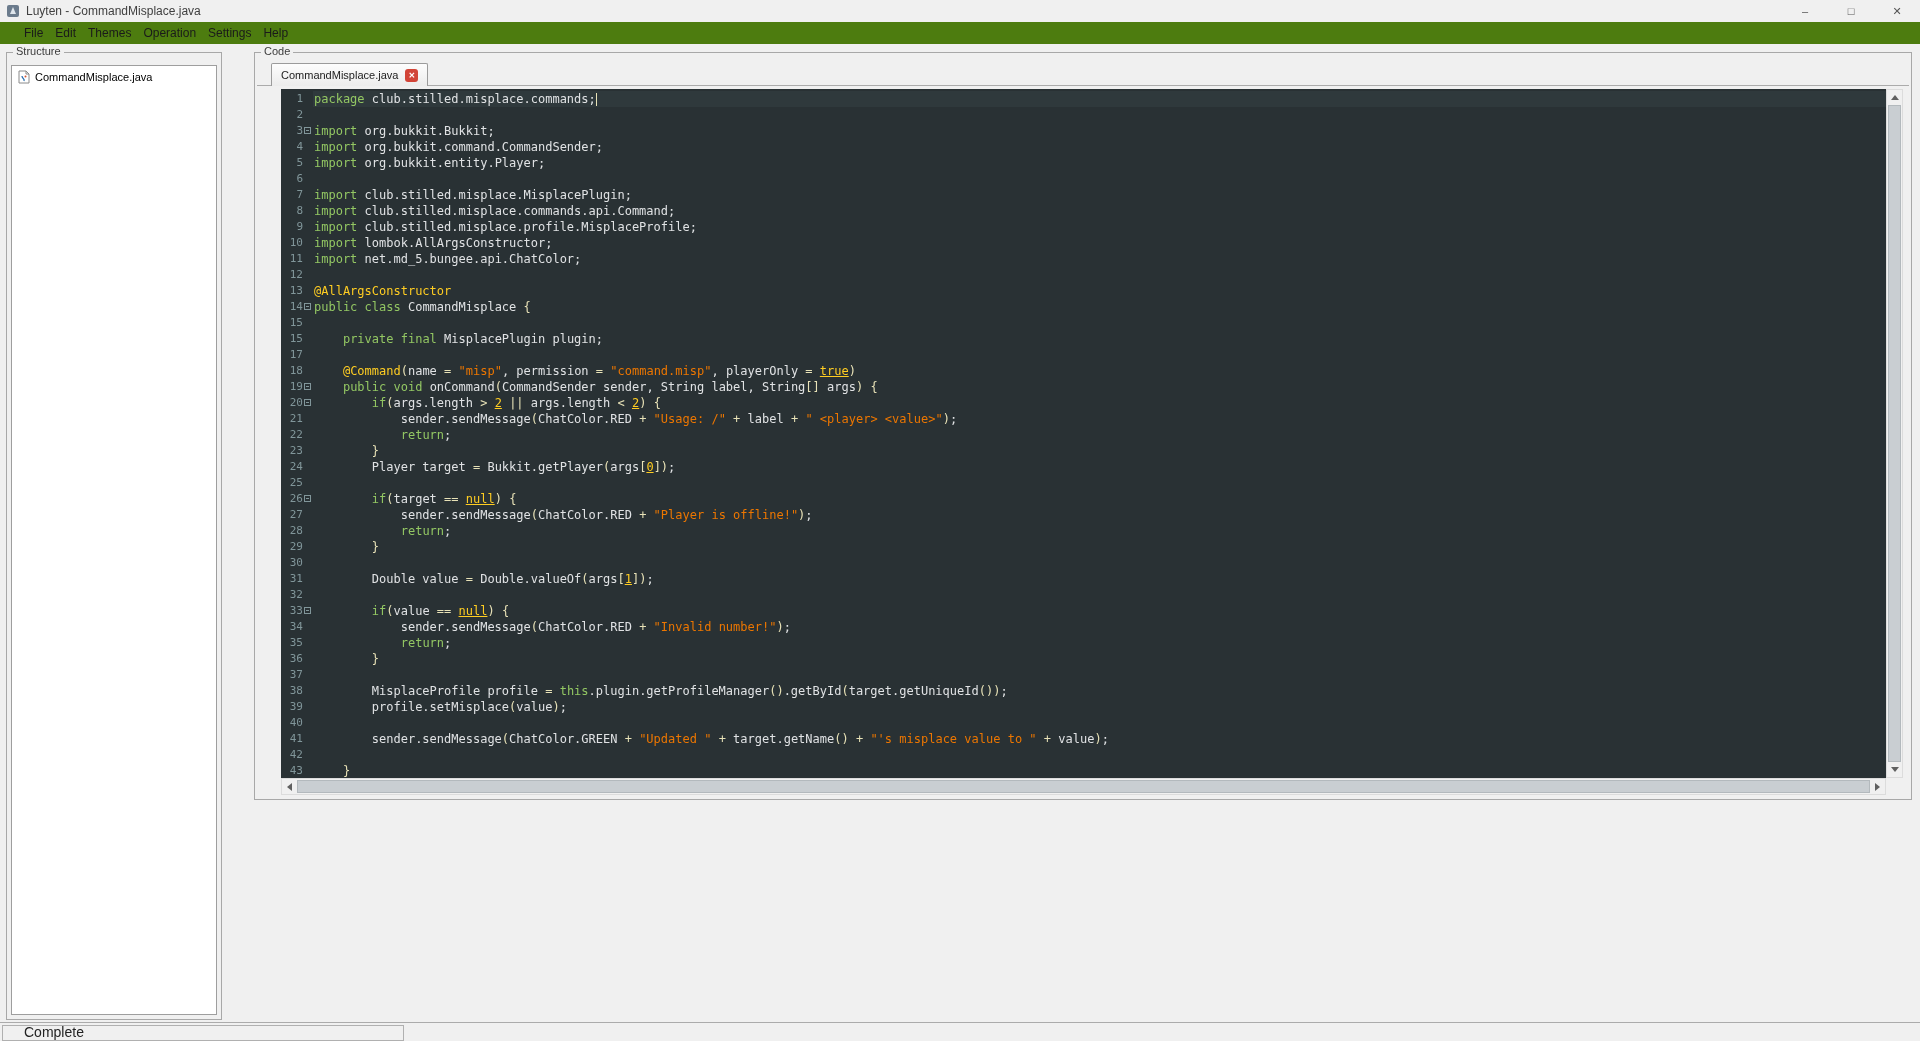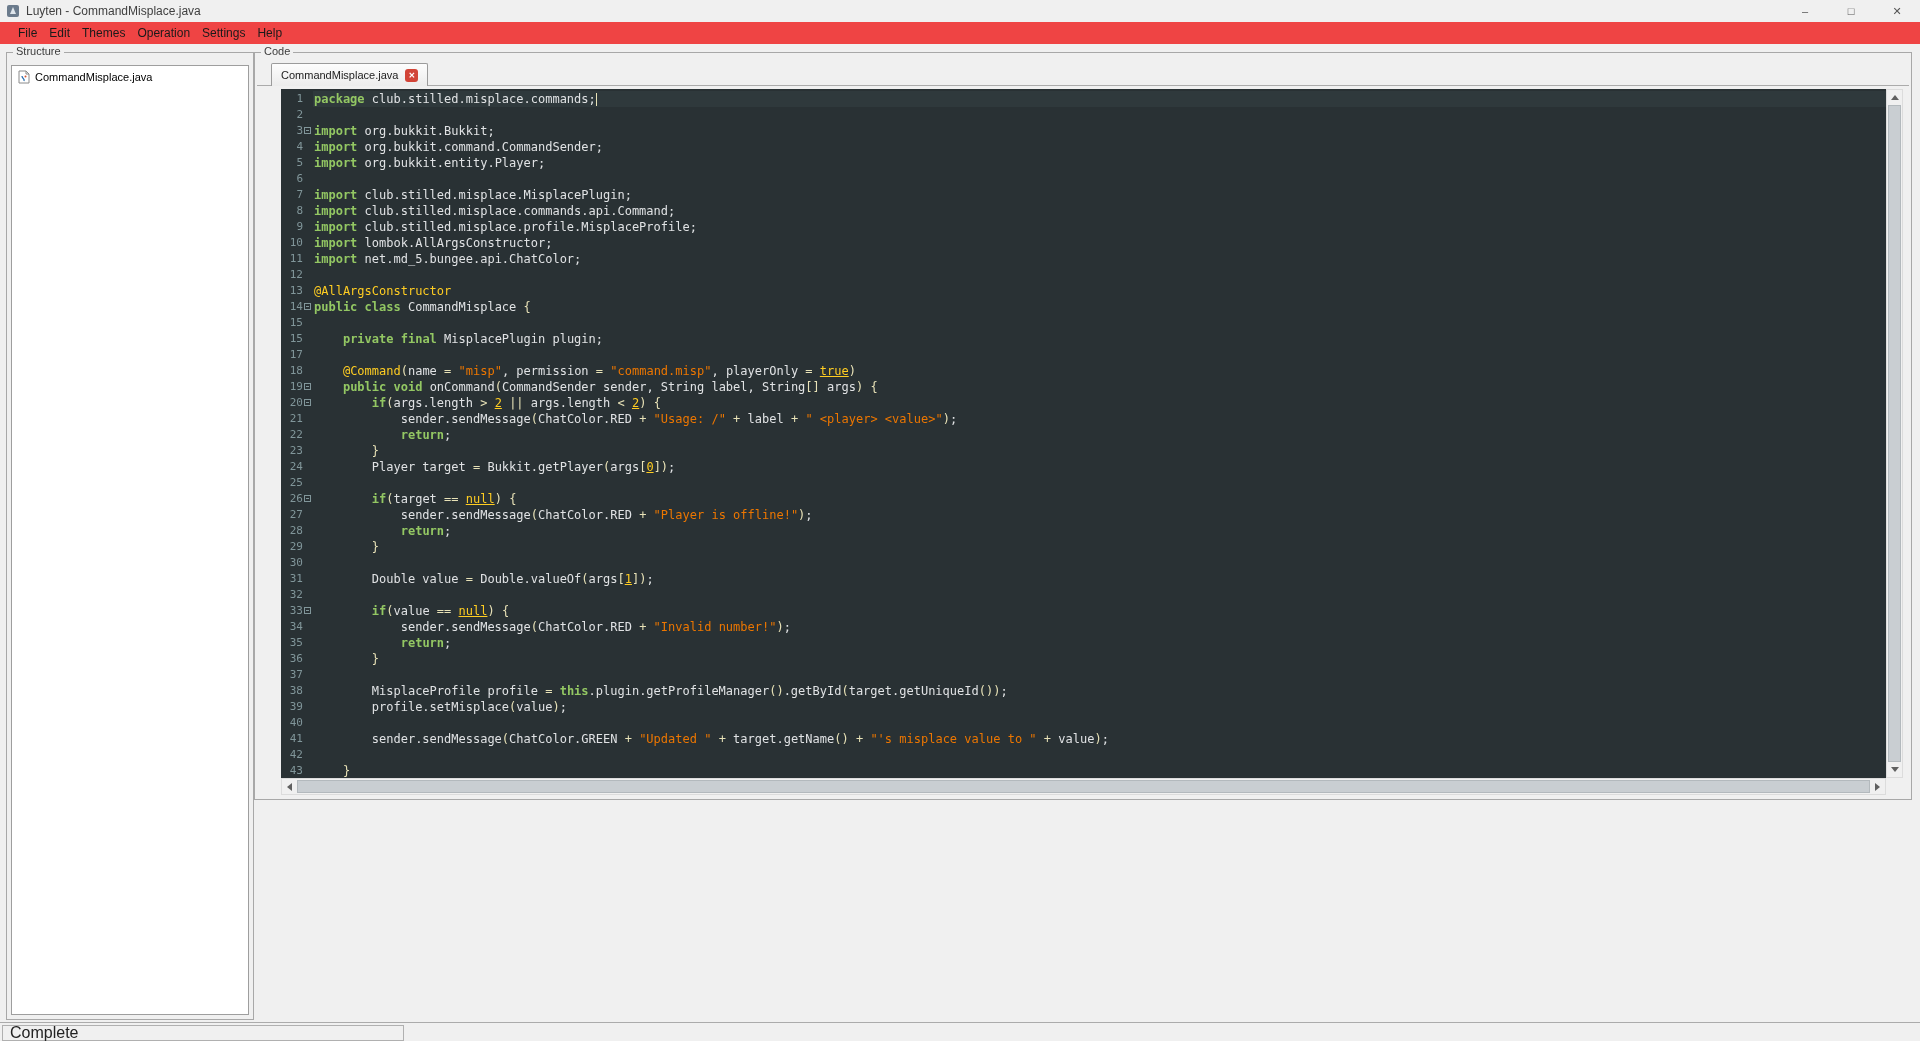--- a/index.html
+++ b/index.html
@@ -9,30 +9,30 @@
 
   
   .titlebar { position:absolute; left:0; top:0; right:0; height:22px; background:#f0f0f0; }
   .titlebar .app-icon { position:absolute; left:6px; top:4px; width:14px; height:14px; }
   .titlebar .title { position:absolute; left:26px; top:4px; font-size:12px; color:#404040; }
   .win-controls { position:absolute; right:0; top:0; height:22px; display:flex; }
   .win-btn { width:46px; height:22px; display:flex; align-items:center; justify-content:center;
              font-size:11px; color:#555; cursor:default; }
 
   
-  .menubar { position:absolute; left:0; top:22px; right:0; height:22px; background:#ef4444; display:flex; align-items:center; padding-left:12px; }
+  .menubar { position:absolute; left:0; top:22px; right:0; height:22px; background:#4d7c0f; display:flex; align-items:center; padding-left:18px; }
   .menu-item { font-size:12px; color:#1a1a1a; padding:3px 6px; }
 
   
   .titled-panel { position:absolute; border:1px solid #a8a8a8; background:#f0f0f0; }
   .panel-title { position:absolute; top:-8px; left:6px; background:#f0f0f0; padding:0 3px;
                  font-size:11px; color:#3c3c3c; }
 
   
-  .structure-panel { left:6px; top:52px; width:248px; height:968px; }
+  .structure-panel { left:6px; top:52px; width:216px; height:968px; }
   .tree-list { position:absolute; left:4px; top:12px; right:4px; bottom:4px; background:#ffffff;
                border:1px solid #9e9e9e; padding:3px 2px; }
   .tree-item { display:flex; align-items:center; gap:5px; padding:1px 4px; font-size:11px; color:#000; }
   .file-icon { width:12px; height:14px; flex:0 0 auto; }
 
   
   .code-panel { left:254px; top:52px; width:1658px; height:748px; }
   .tab-strip { position:absolute; left:2px; right:2px; top:9px; height:24px; padding-left:14px;
                border-bottom:1px solid #ababab; }
   .tab { display:inline-flex; align-items:center; gap:7px; height:23px; padding:0 9px;
@@ -48,21 +48,21 @@
                  font-family:"DejaVu Sans Mono", monospace; font-size:12px; line-height:16px; }
   .code-row { display:flex; height:16px; white-space:pre; }
   .code-row .ln { flex:0 0 22px; text-align:right; color:#81969a; font-size:11px; line-height:16px; }
   .code-row .fold { flex:0 0 10px; position:relative; }
   .fold-box { position:absolute; left:1px; top:4px; width:7px; height:7px; border:1px solid #81969a; }
   .fold-box::after { content:""; position:absolute; left:1px; right:1px; top:2px; height:1px; background:#81969a; }
   .code-row .code-text { flex:1; padding-left:1px; }
   .code-row.current .code-text { background:#2f393c; }
   .code-row.current .code-text::after { content:""; display:inline-block; width:1px; height:13px;
                                         background:#e8e2b7; vertical-align:middle; }
-  .c-p { color:#e0e2e4; } .c-k { color:#93c763; font-weight:bold; } .c-s { color:#ec7600; }
+  .c-p { color:#e0e2e4; } .c-k { color:#93c763; font-weight:normal; } .c-s { color:#ec7600; }
   .c-n { color:#ffcd22;text-decoration:underline; } .c-o { color:#e8e2b7; } .c-a { color:#ffcd22; }
 
   
   .vscroll { position:absolute; right:0; top:0; bottom:17px; width:17px; background:#f1f1f1; border:1px solid #dcdcdc; }
   .hscroll { position:absolute; left:0; right:17px; bottom:0; height:17px; background:#f1f1f1; border:1px solid #dcdcdc; }
   .scroll-corner { position:absolute; right:0; bottom:0; width:17px; height:17px; background:#f0f0f0; }
   .sb-btn { position:absolute; width:15px; height:15px; background:#f0f0f0; display:flex; align-items:center; justify-content:center; }
   .vscroll .up { top:0; left:0; } .vscroll .down { bottom:0; left:0; }
   .hscroll .left { left:0; top:0; } .hscroll .right { right:0; top:0; }
   .tri { width:0; height:0; border:4px solid transparent; }
@@ -70,21 +70,21 @@
   .tri-down { border-top:5px solid #606060; margin-bottom:-4px; }
   .tri-left { border-right:5px solid #606060; margin-left:-4px; }
   .tri-right { border-left:5px solid #606060; margin-right:-4px; }
   .vthumb { position:absolute; left:1px; right:1px; top:15px; bottom:15px; background:#c9ced2; border:1px solid #b3b9bd; }
   .hthumb { position:absolute; top:1px; bottom:1px; left:15px; right:15px; background:#c9ced2; border:1px solid #b3b9bd; }
 
   
   .statusbar { position:absolute; left:0; right:0; top:1022px; height:19px; background:#f0f0f0;
                border-top:1px solid #ababab; }
   .status-cell { position:absolute; left:2px; top:2px; width:402px; height:16px; border:1px solid #b0b0b0;
-                 font-size:16px; line-height:13px; color:#222; padding-left:7px; }
+                 font-size:14px; line-height:13px; color:#222; padding-left:21px; }
 </style>
 </head>
 <body>
 
 <div class="window">
 
   <div class="titlebar">
     <svg class="app-icon" viewBox="0 0 14 14">
       <rect x="1" y="1" width="12" height="12" rx="2" fill="#6b7b8c"></rect>
       <path d="M4 10 L7 3 L10 10 Z" fill="#dfe6ec"></path>

